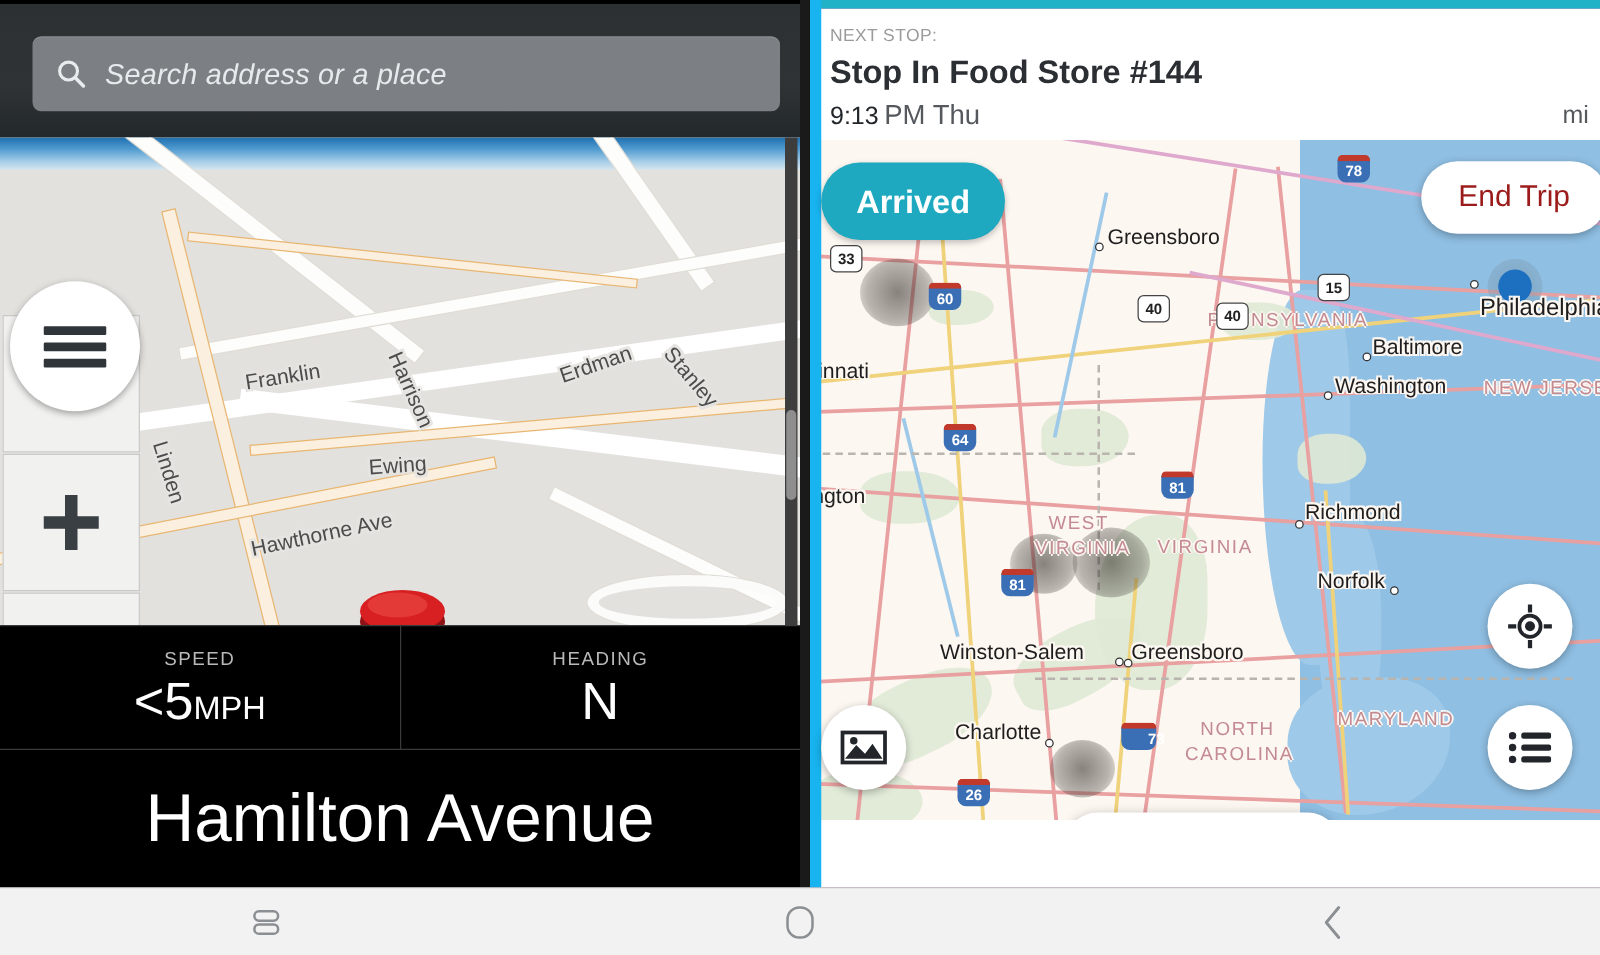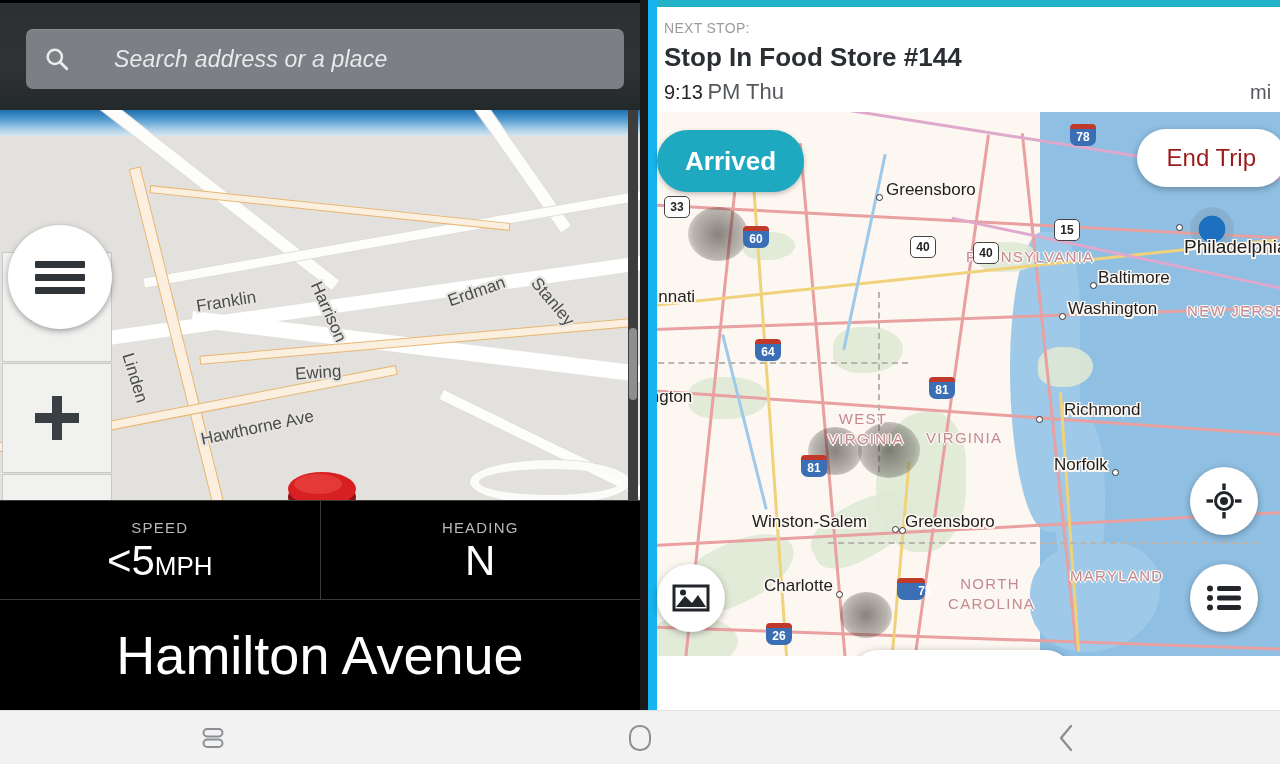--- a/index.html
+++ b/index.html
@@ -18,21 +18,20 @@
   #search-bar-wrap {
     position:absolute; left:0; top:0; width:640px; height:110px;
     background:linear-gradient(180deg,#2c3033 0%, #2f3336 60%, #23282b 100%);
     border-top:3px solid #000;
   }
   #search-box {
     position:absolute; left:26px; top:26px; width:598px; height:60px;
     background:#7c8084; border-radius:7px;
     display:flex; align-items:center; padding:0 18px;
     box-shadow: inset 0 1px 0 rgba(255,255,255,.12);
-    gap: 30px;
   }
   #search-icon { width:26px; height:26px; flex:0 0 26px; margin-right:14px; }
   #search-placeholder {
     color:#e7eaec; font-style:italic; font-size:23px;
     letter-spacing:.2px; white-space:nowrap;
   }
 
   #map-left {
     position:absolute; left:0; top:110px; width:640px; height:390px;
     overflow:hidden; background:#e3e1dd;
@@ -362,21 +361,21 @@
       <div class="state-label" style="left:300px; top:462px; width:84px; line-height:1.35;"><span>NORTH</span><br><span>CAROLINA</span></div>
 
       <div class="city-label" style="left:238px; top:68px;">Greensboro</div>
       <div class="city-dot" style="left:228px; top:82px;"></div>
       <div class="city-label" style="left:536px; top:124px; font-size:19px;">Philadelphia</div>
       <div class="city-dot" style="left:528px; top:112px;"></div>
       <div class="city-label" style="left:450px; top:156px;">Baltimore</div>
       <div class="city-dot" style="left:442px; top:170px;"></div>
       <div class="city-label" style="left:420px; top:187px;">Washington</div>
       <div class="city-dot" style="left:411px; top:201px;"></div>
-      <div class="city-label" style="left:416px; top:288px;">Richmond</div>
+      <div class="city-label" style="left:396px; top:288px;">Richmond</div>
       <div class="city-dot" style="left:388px; top:304px;"></div>
       <div class="city-label" style="left:406px; top:343px;">Norfolk</div>
       <div class="city-dot" style="left:464px; top:357px;"></div>
       <div class="city-label" style="left:257px; top:400px;">Greensboro</div>
       <div class="city-dot" style="left:251px; top:415px;"></div>
       <div class="city-label" style="left:104px; top:400px;">Winston-Salem</div>
       <div class="city-dot" style="left:244px; top:414px;"></div>
       <div class="city-label" style="left:116px; top:464px;">Charlotte</div>
       <div class="city-dot" style="left:188px; top:479px;"></div>
       <div class="city-label" style="left:-2px; top:175px;">cinnati</div>

